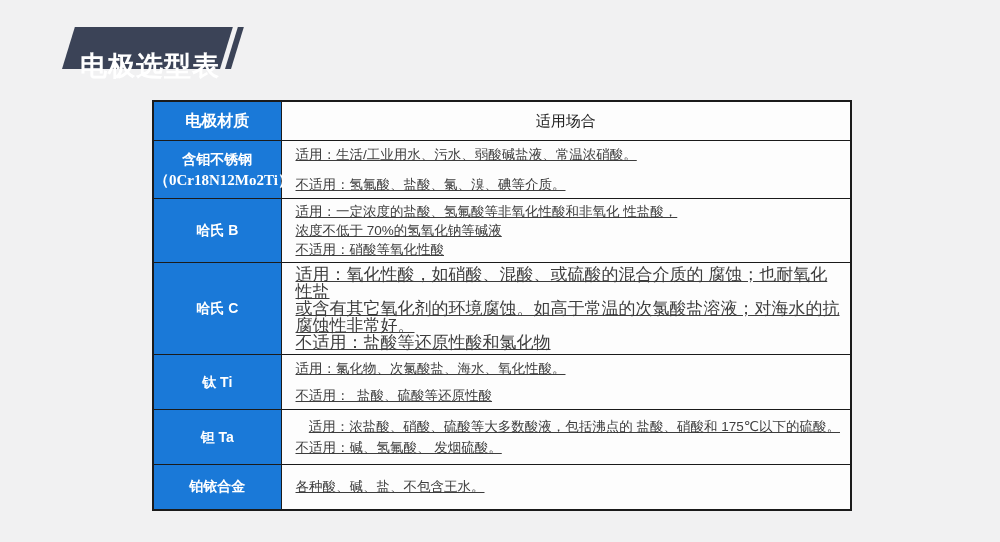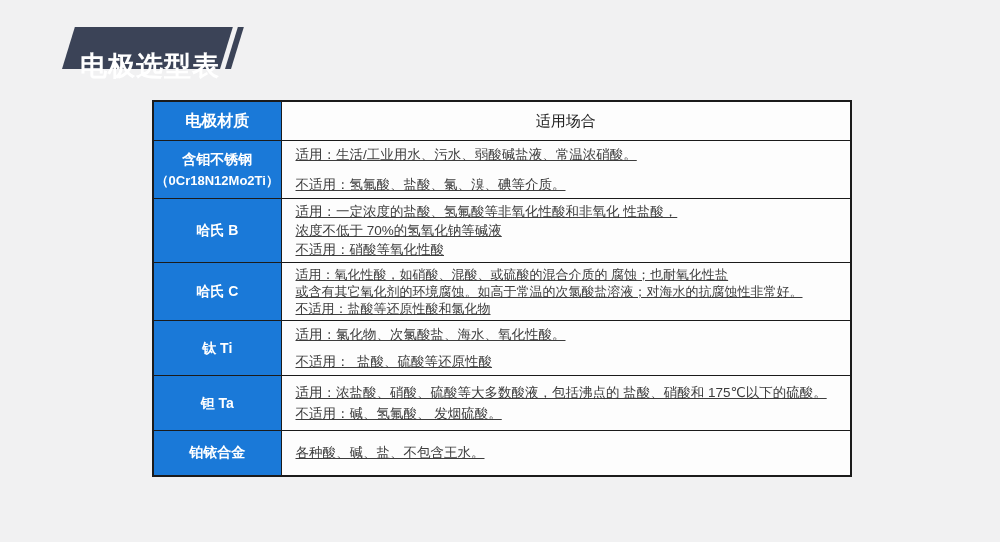--- a/index.html
+++ b/index.html
@@ -29,45 +29,45 @@
     border-collapse:collapse;table-layout:fixed;width:698px;
     border:2px solid #1b1b1b;background:#fdfdfd;
   }
   td,th{border:1px solid #1b1b1b;vertical-align:middle;padding:0;}
   col.c1{width:128px;}
   col.c2{width:570px;}
   .mat{
     background:#1a79d8;color:#ffffff;font-weight:bold;
     text-align:center;font-size:14px;line-height:21px;
   }
-  .mat .sub{font-size:13px;font-weight:bold;}
+  .mat .sub{font-size:15px;font-weight:bold;font-family:Liberation Serif, serif;}
   .th-mat{
     background:#1a79d8;color:#ffffff;font-weight:bold;
     text-align:center;font-size:16px;height:38px;
   }
   .th-use{
     background:#fdfdfd;color:#222;font-weight:normal;
     text-align:center;font-size:15px;
   }
   .use{
     padding:3px 10px 3px 14px;font-size:13.5px;color:#3d3d3d;
     background:#fdfdfd;
     text-decoration:underline;
   }
   .uline{white-space:pre-wrap;line-height:19px;}
   tr.r1{height:58px;padding-left:22px;} tr.r2{height:59px;} tr.r3{height:53px;}
   tr.r4{height:54px;} tr.r5{height:55px;} tr.r6{height:45px;}
   tr.r1 .uline{line-height:20px;}
   tr.r1 .uline.first{margin-bottom:10px;}
   tr.r2 .uline{line-height:19px;font-size:13.5px;}
-  tr.r3 .uline{line-height:17px;font-size:13px;}
+  tr.r3 .uline{line-height:17px;font-size:17px;}
   tr.r4 .uline{line-height:21px;}
   tr.r4 .uline.first{margin-bottom:6px;}
   tr.r5 .uline{line-height:20px;font-size:13.5px;}
-  tr.r5 .uline.first{margin-bottom:1px;}
+  tr.r5 .uline.first{margin-bottom:1px;text-align:right;}
   tr.r6 .uline{line-height:20px;}
 </style>
 </head>
 <body>
 
 <div>
   <div class="banner-main"></div>
   <div class="banner-sliver"></div>
   <div class="banner-text">电极选型表</div>
 </div>

